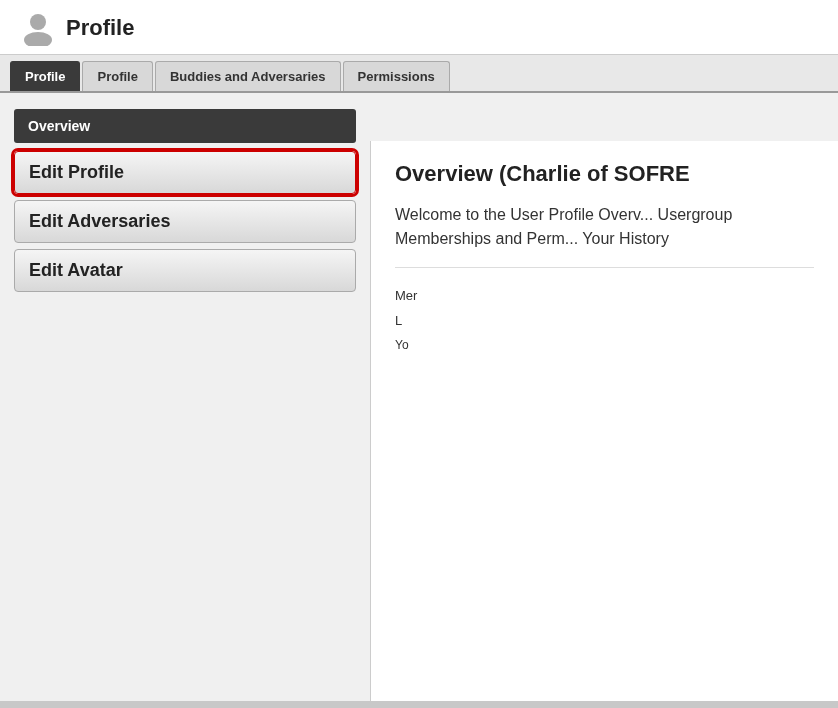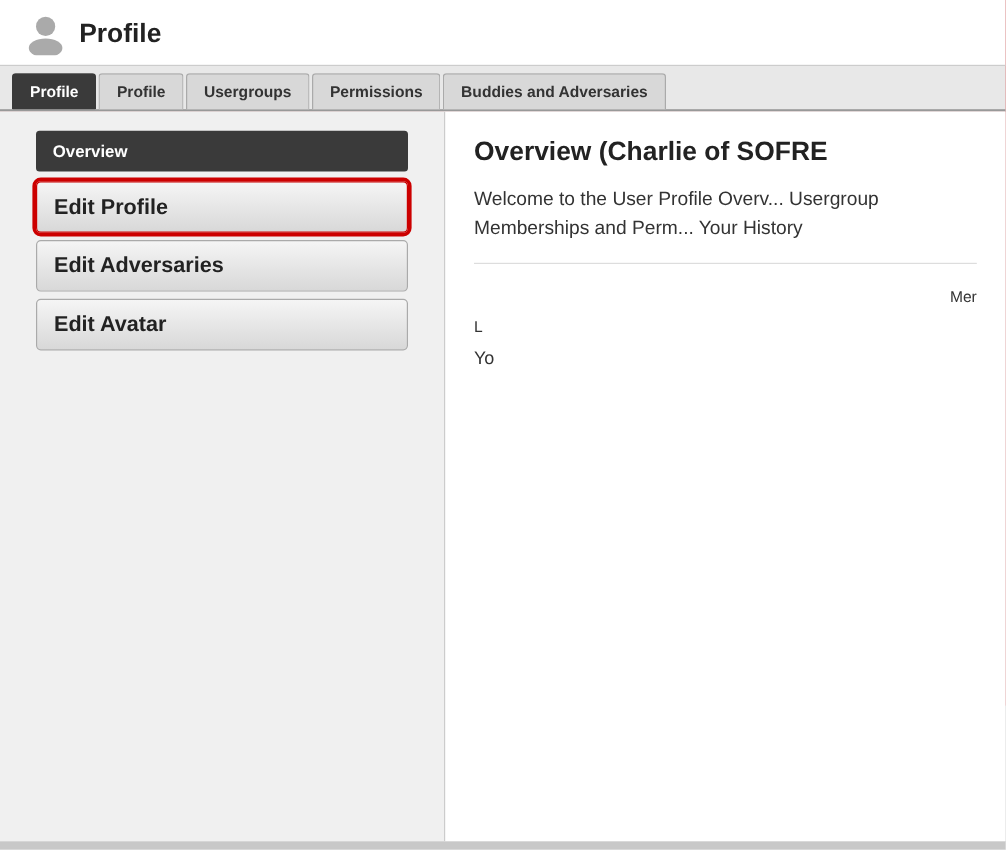--- a/index.html
+++ b/index.html
@@ -6,21 +6,21 @@
     body {
       background: #c8c8c8;
       font-family: Arial, Helvetica, sans-serif;
       font-size: 14px;
       width: 838px;
       height: 708px;
       overflow: hidden;
     }
 
     .page-wrapper {
-      background: #ef4444;
+      background: #6d28d9;
       width: 838px;
       height: 588px;
       position: relative;
     }
 
     
     .header-area {
       background: #fff;
       padding: 10px 20px 8px 20px;
       display: flex;
@@ -74,21 +74,21 @@
       display: flex;
       background: #f0f0f0;
       height: calc(708px - 56px - 44px);
     }
 
     
     .sidebar {
       width: 370px;
       flex-shrink: 0;
       background: #f0f0f0;
-      padding: 16px 30px;
+      padding: 16px 14px;
     }
 
     .sidebar-overview-header {
       background: #3a3a3a;
       color: #fff;
       font-weight: bold;
       font-size: 14px;
       padding: 9px 14px;
       border-radius: 3px;
       margin-bottom: 8px;
@@ -115,20 +115,21 @@
       border-color: #cc0000;
     }
 
     
     .right-panel {
       flex: 1;
       background: #fff;
       padding: 20px 24px;
       border-left: 1px solid #ccc;
       overflow: hidden;
+      margin-top: 48px;
     }
 
     .overview-title {
       font-size: 22px;
       font-weight: bold;
       color: #222;
       margin-bottom: 16px;
     }
 
     .overview-text {
@@ -137,53 +138,51 @@
       line-height: 1.5;
       margin-bottom: 20px;
       border-bottom: 1px solid #ddd;
       padding-bottom: 16px;
     }
 
     .right-label {
       font-size: 13px;
       color: #333;
       margin-bottom: 10px;
-      text-align: right;
     }
 
     .right-label-2 {
       font-size: 13px;
       color: #333;
       margin-bottom: 10px;
     }
 
     .right-label-3 {
-      font-size: 15px;
+      font-size: 12px;
       color: #333;
     }
   </style>
 </head>
 <body>
 
 <div class="page-wrapper">
 
   <div class="header-area">
     <svg class="profile-icon" viewBox="0 0 36 36" fill="none" xmlns="http://www.w3.org/2000/svg">
       <circle cx="18" cy="12" r="8" fill="#aaa"></circle>
       <ellipse cx="18" cy="30" rx="14" ry="8" fill="#aaa"></ellipse>
     </svg>
     <span class="header-title">Profile</span>
   </div>
 
   <div class="tabs-bar">
     <div class="tab active">Profile</div>
     <div class="tab">Profile</div>
-    <div class="tab">Usergroups</div>
+    <div class="tab">Buddies and Adversaries</div>
     <div class="tab">Permissions</div>
-    <div class="tab">Buddies and Adversaries</div>
   </div>
 
   <div class="main-content">
 
     <div class="sidebar">
       <div class="sidebar-overview-header">Overview</div>
 
       <button class="sidebar-button selected">Edit Profile</button>
       <button class="sidebar-button">Edit Adversaries</button>
       <button class="sidebar-button">Edit Avatar</button>

